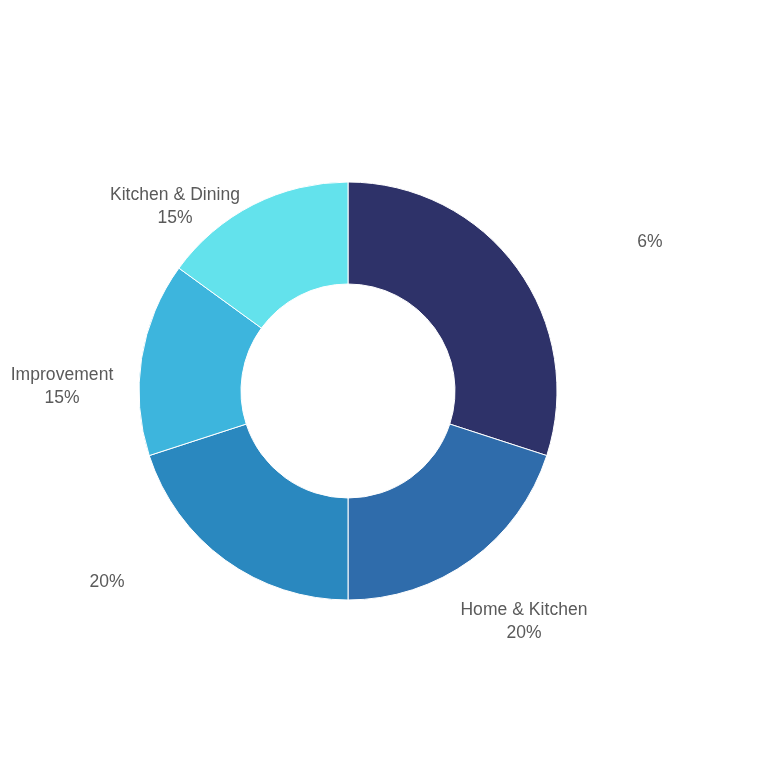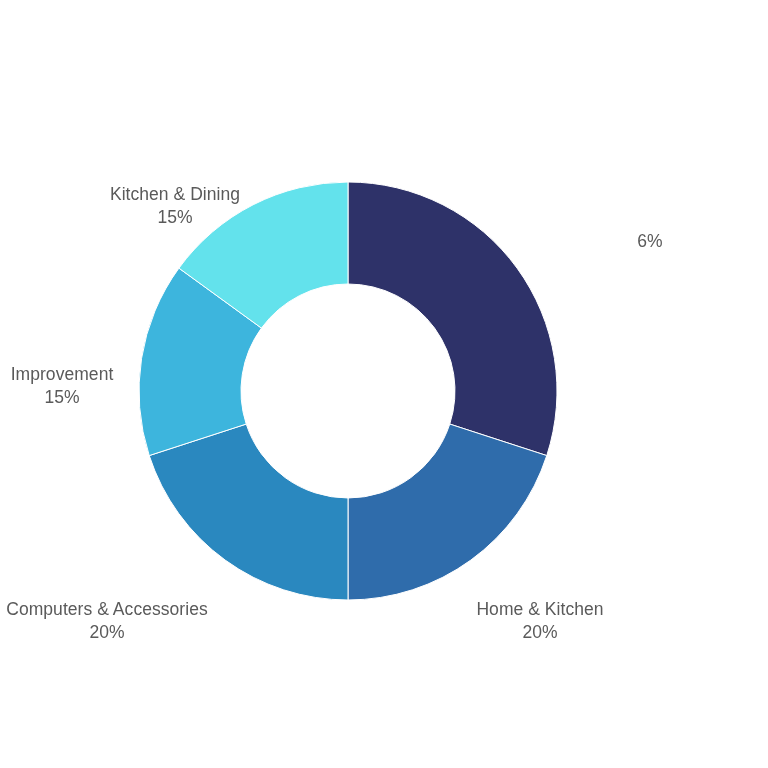--- a/index.html
+++ b/index.html
@@ -58,26 +58,25 @@
         <path d="M 348 600 A 209 209 0 0 1 149.22918809431292 455.58455182436404 L 246.2369527564186 424.06481839811937 A 107 107 0 0 0 348 498 Z" fill="#2a88bf" stroke="#ffffff" stroke-width="1"></path>
         <path d="M 149.22918809431292 455.58455182436404 A 209 209 0 0 1 178.91544817563596 268.15288227087314 L 261.43518160188063 328.1069780047054 A 107 107 0 0 0 246.2369527564186 424.06481839811937 Z" fill="#3db5dd" stroke="#ffffff" stroke-width="1"></path>
         <path d="M 178.91544817563596 268.15288227087314 A 209 209 0 0 1 347.99999999999994 182 L 348 284 A 107 107 0 0 0 261.43518160188063 328.1069780047054 Z" fill="#63e2ec" stroke="#ffffff" stroke-width="1"></path>
       </g>
   </svg>
 
   <div id="label-layer">
       <div class="slice-label lbl-center" style="left: 650px; top: 230px;">
         <span class="label-value">6%</span>
       </div>
-      <div class="slice-label lbl-center" style="left: 540px; top: 570px;">
+      <div class="slice-label lbl-center" style="left: 524px; top: 570px;">
         <span class="label-name">Home &amp; Kitchen</span>
         <span class="label-value">20%</span>
       </div>
       <div class="slice-label lbl-center" style="left: 107px; top: 570px;">
-        <span class="label-name">Computers &amp; Accessories</span>
         <span class="label-value">20%</span>
       </div>
       <div class="slice-label lbl-center" style="left: 62px; top: 335px;">
         <span class="label-name">Improvement</span>
         <span class="label-value">15%</span>
       </div>
       <div class="slice-label lbl-center" style="left: 175px; top: 155px;">
         <span class="label-name">Kitchen &amp; Dining</span>
         <span class="label-value">15%</span>
       </div>

